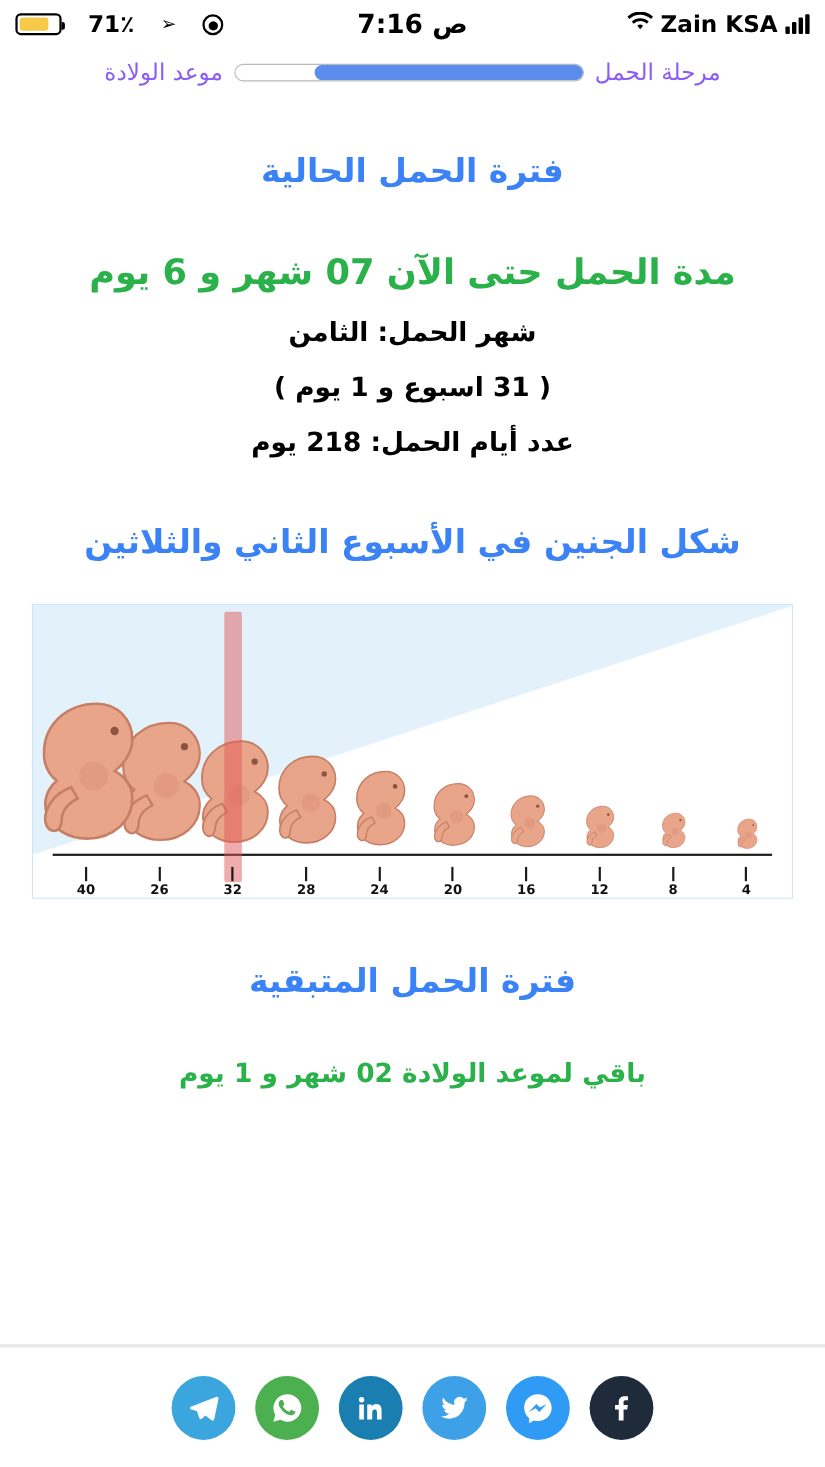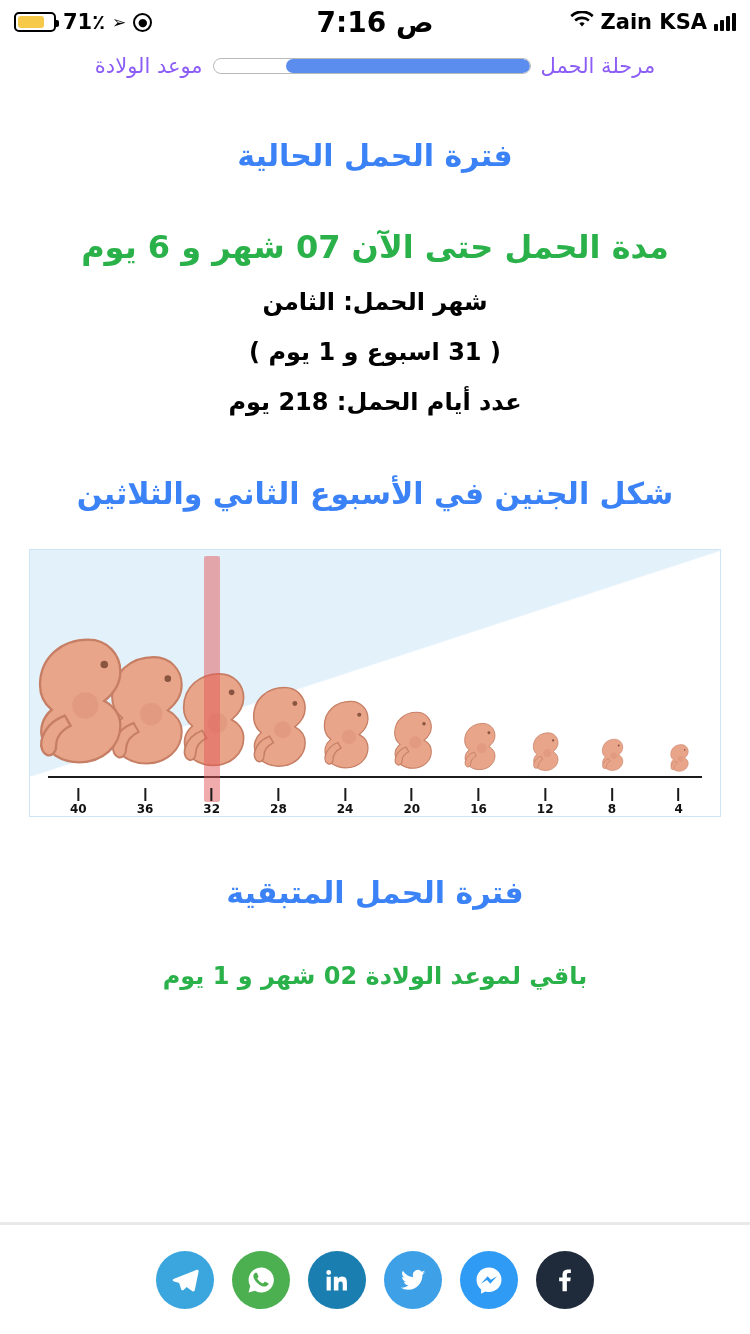--- a/index.html
+++ b/index.html
@@ -12,22 +12,22 @@
   body { position: relative; }
 
   
   .statusbar {
     height: 44px; width: 100%;
     display: flex; align-items: center;
     padding: 0 14px;
     direction: ltr;
     font-size: 21px; font-weight: 600; color: #000;
   }
-  .sb-left { display: flex; align-items: center; gap: 7px; flex: 1 1 0; }
-  .sb-center { flex: 0 0 auto; display: flex; align-items: center; justify-content: center; gap: 6px; font-size: 28px; }
+  .sb-left { display: flex; align-items: center; gap: 24px; flex: 1 1 0; }
+  .sb-center { flex: 0 0 auto; display: flex; align-items: center; justify-content: center; gap: 6px; font-size: 24px; }
   .sb-right { flex: 1 1 0; display: flex; align-items: center; justify-content: flex-end; gap: 7px; }
 
   .batt {
     width: 42px; height: 20px; border: 2px solid #000; border-radius: 5px;
     position: relative; display: inline-block;
   }
   .batt::after {
     content: ""; position: absolute; right: -5px; top: 6px;
     width: 3px; height: 7px; background: #000; border-radius: 0 2px 2px 0;
   }
@@ -328,21 +328,21 @@
         <div class="tick" style="right: 64%;">
           <div class="stem"></div>
           <div class="lbl">28</div>
         </div>
         <div class="tick" style="right: 73.6667%;">
           <div class="stem"></div>
           <div class="lbl">32</div>
         </div>
         <div class="tick" style="right: 83.3333%;">
           <div class="stem"></div>
-          <div class="lbl">36</div>
+          <div class="lbl">26</div>
         </div>
         <div class="tick" style="right: 93%;">
           <div class="stem"></div>
           <div class="lbl">40</div>
         </div>
       </div>
   </div>
 
   <h2 class="section-title title-remaining">فترة الحمل المتبقية</h2>
   <div class="green-remaining">باقي لموعد الولادة 02 شهر و 1 يوم</div>

